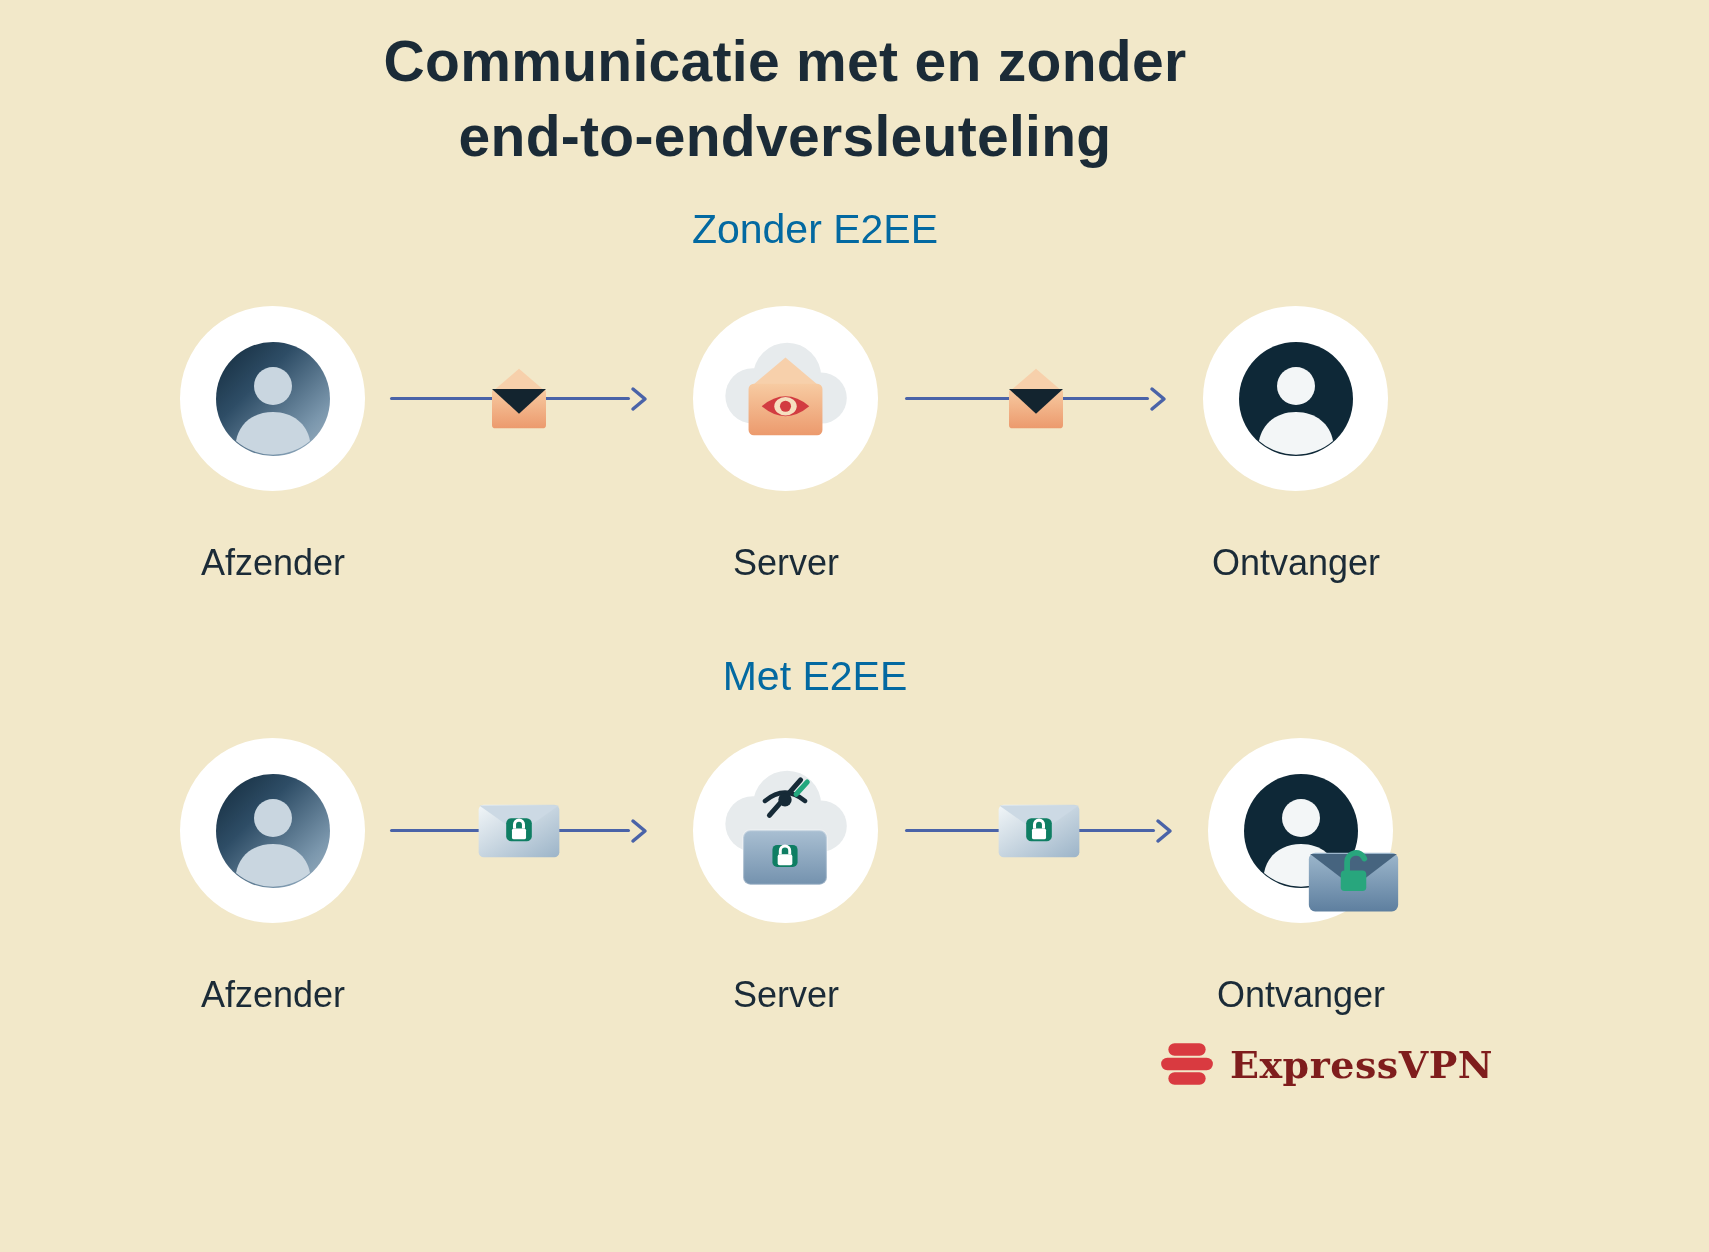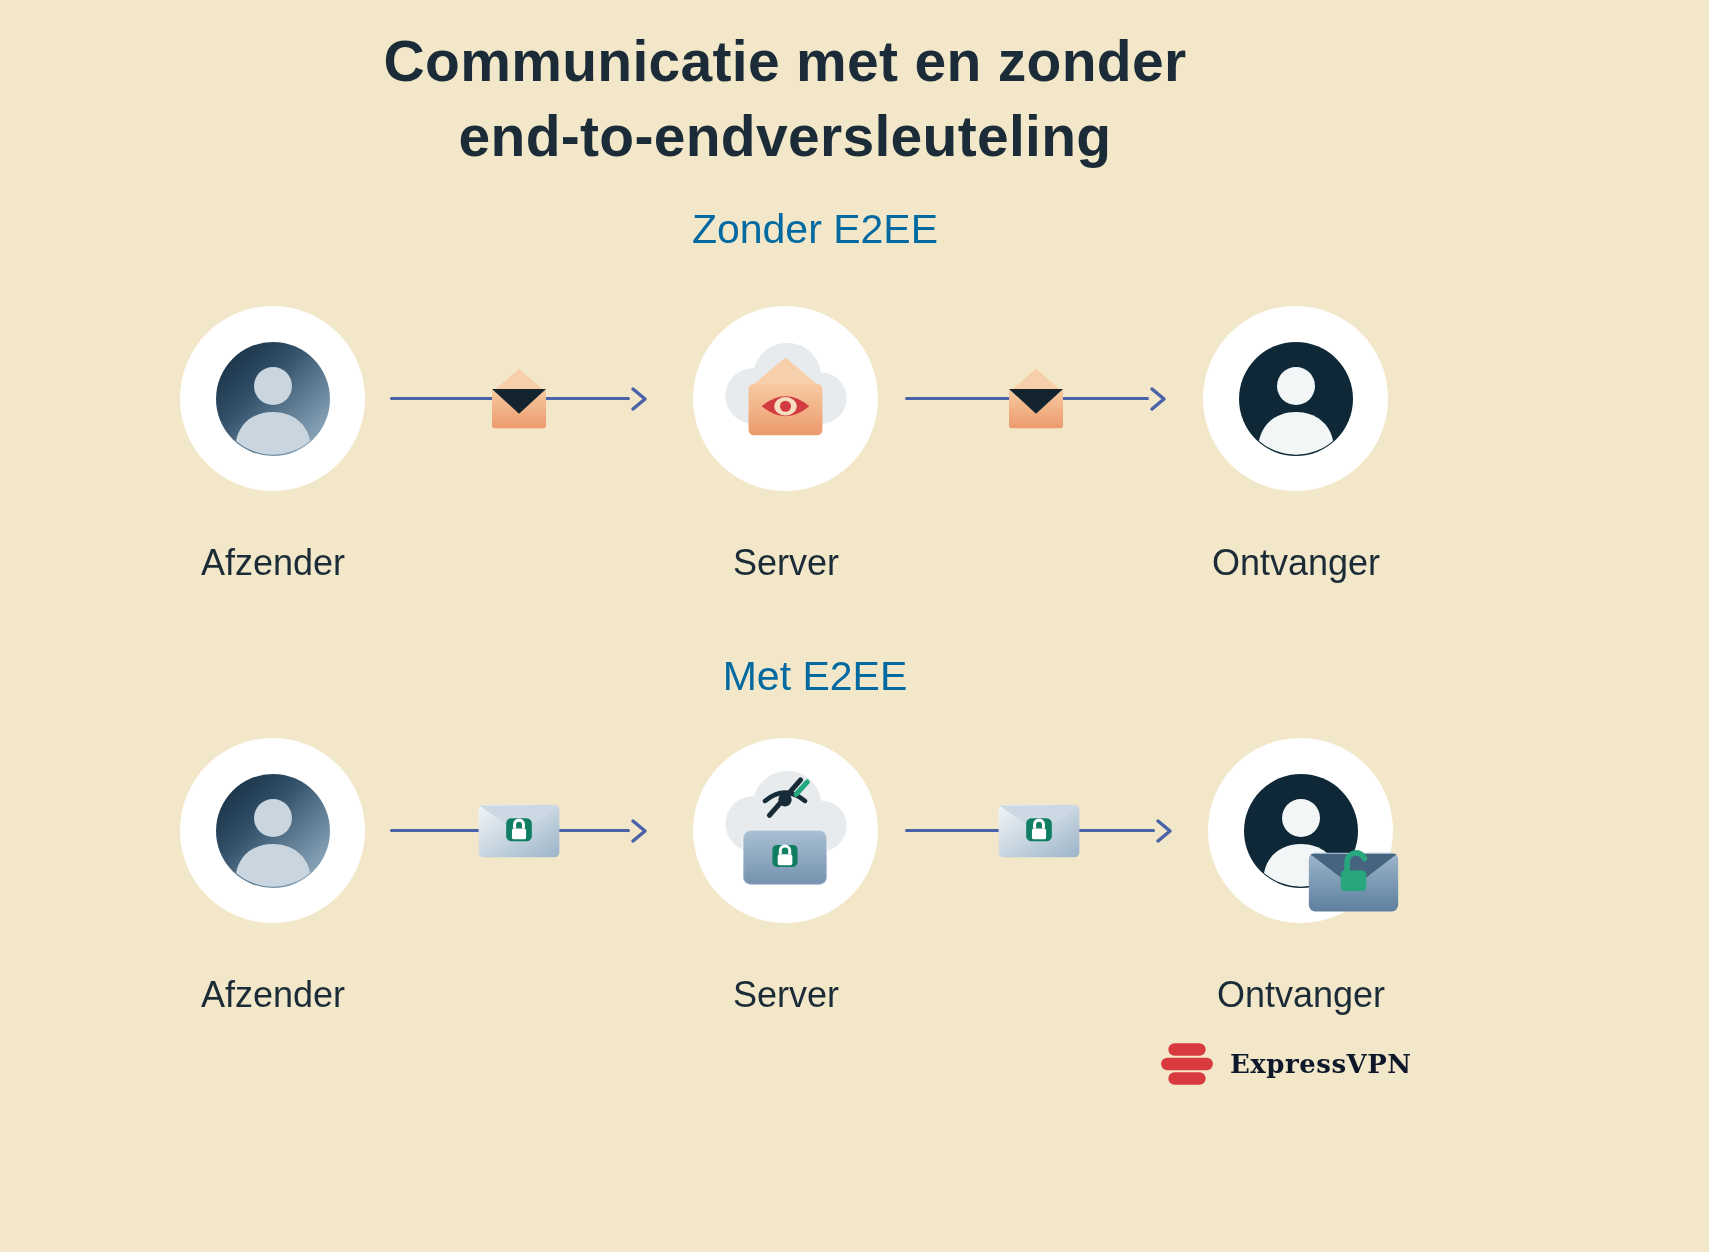--- a/index.html
+++ b/index.html
@@ -68,21 +68,21 @@
   .server-env-2 { position: absolute; top: 90px; left: 48px; }
 
   .receiver-envelope { position: absolute; top: 102px; left: 98px; line-height: 0; }
 
   .logo {
     position: absolute; left: 1158px; top: 1040px;
     display: flex; align-items: center; gap: 14px;
   }
   .logo-text {
     font-family: "DejaVu Serif", "Liberation Serif", serif;
-    font-weight: 700; font-size: 26px; color: #0f172a; letter-spacing: 0.5px;
+    font-weight: 700; font-size: 38px; color: #7f1d1d; letter-spacing: 0.5px;
   }
 
   svg { display: block; }
 </style>
 </head>
 <body>
 
 <div class="title">
   <div>Communicatie met en zonder</div>
   <div>end-to-endversleuteling</div>

